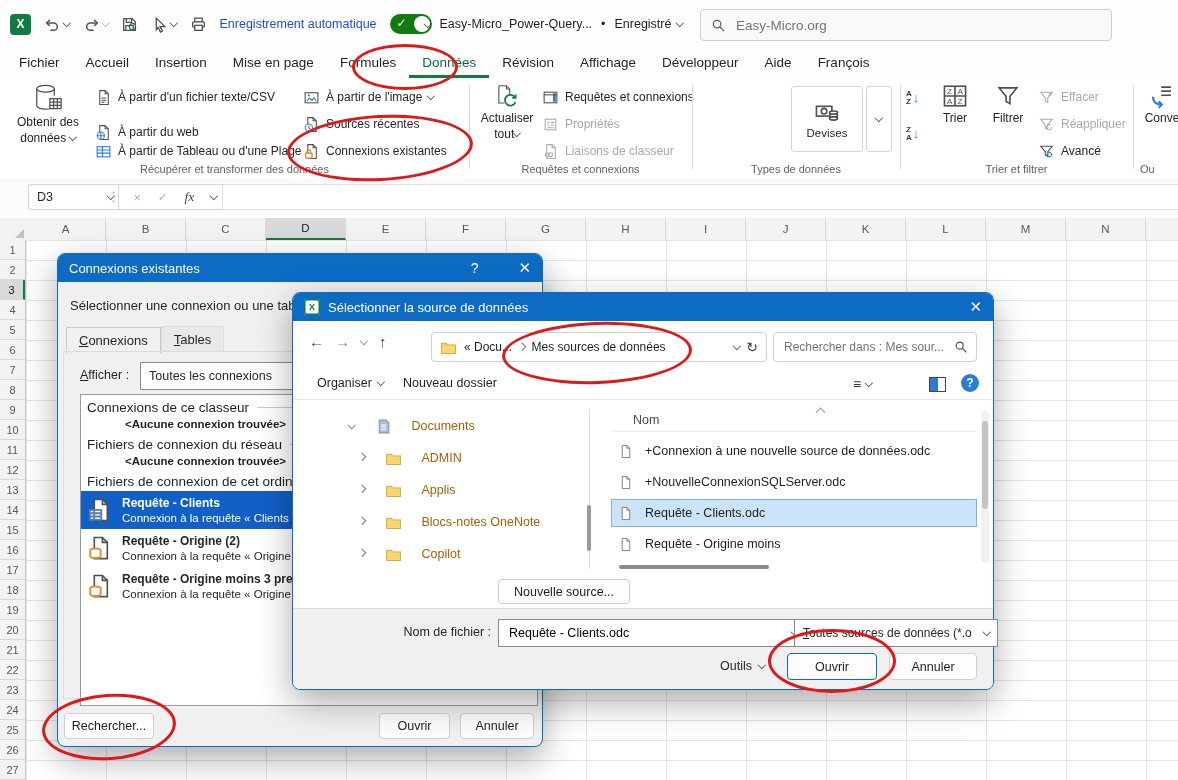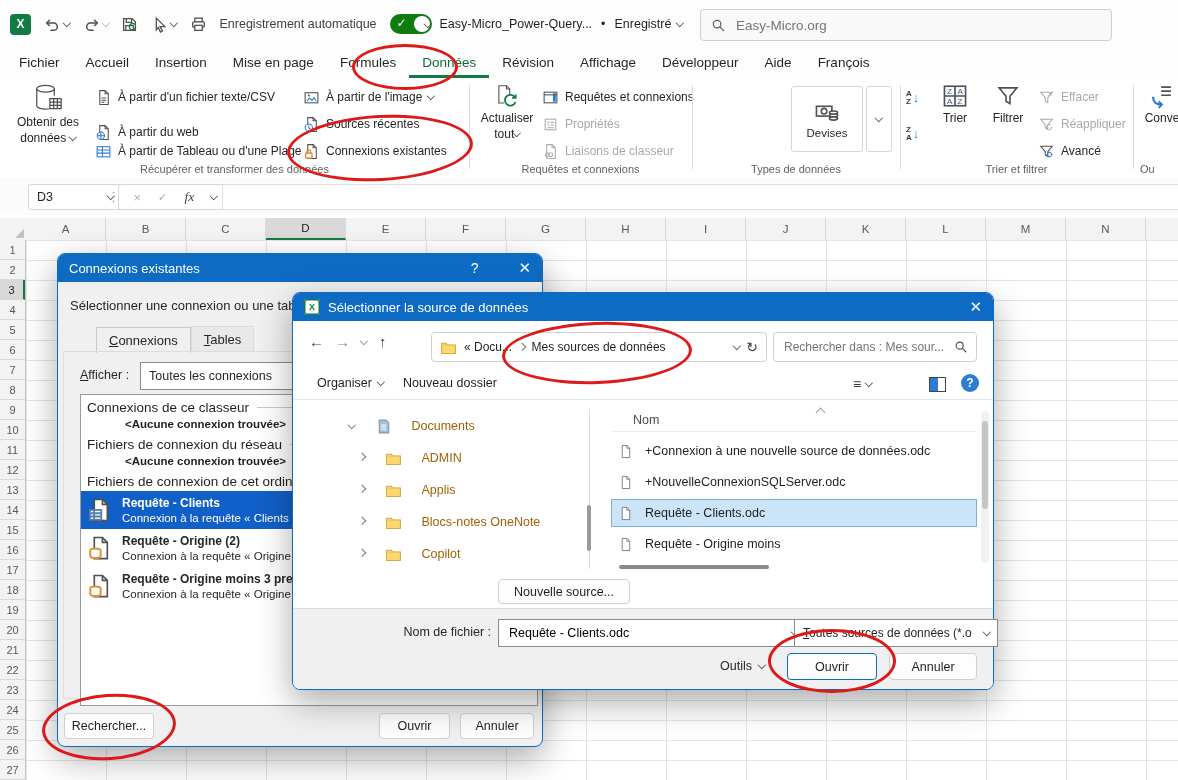--- a/index.html
+++ b/index.html
@@ -69,21 +69,21 @@
   .cells{position:absolute;left:26px;top:25px;right:0;bottom:0;background-color:#fff;
     background-image:linear-gradient(to right,#e4e4e4 1px,transparent 1px),linear-gradient(to bottom,#e4e4e4 1px,transparent 1px);
     background-size:80px 100%,100% 20px;}
   
   .dlg{box-shadow:0 12px 34px rgba(0,0,0,.33);border-radius:8px;}
   .dtb{height:28px;display:flex;align-items:center;color:#fff;font-size:13px;padding:0 11px;gap:8px;
        background:#0d6bc4;border-radius:7px 7px 0 0;}
   .dtb .x{margin-left:14px;font-size:15px;}
   .dlg1{position:absolute;left:57px;top:253px;width:484px;height:492px;background:#f0f0f0;border:1px solid #0d6bc4;z-index:10;}
   .dlg1 .panel{position:absolute;left:5px;top:97px;right:5px;bottom:47px;border:1px solid #dcdcdc;}
-  .tabs{position:absolute;left:8px;top:72px;display:flex;font-size:13px;margin-left:30px;}
+  .tabs{position:absolute;left:8px;top:72px;display:flex;font-size:13px;}
   .tab{padding:5px 12px;border:1px solid #dcdcdc;border-bottom:none;background:#e9e9e9;color:#262626;}
   .tab.active{background:#f0f0f0;position:relative;top:1px;border-color:#c9c9c9;}
   .drop{background:#fff;border:1px solid #8a8a8a;display:flex;align-items:center;padding:0 8px;font-size:12.5px;}
   .connlist{position:absolute;left:16px;top:42px;width:456px;height:310px;background:#fff;border:1px solid #9a9a9a;overflow:hidden;}
   .sec{display:flex;align-items:center;gap:8px;font-size:13.5px;color:#1f1f1f;padding:5px 8px 2px 6px;}
   .sec .line{flex:1;height:1px;background:#c9c9c9;}
   .empty{font-weight:bold;font-size:11.5px;color:#1f1f1f;padding:1px 0 2px 44px;}
   .citem{display:flex;gap:9px;padding:4px 6px;align-items:center;}
   .citem .nm{font-weight:bold;font-size:12px;}
   .citem .dsc{font-size:11.5px;margin-top:2px;}
@@ -278,21 +278,21 @@
           <svg class="i16">
             <use href="#cursor"></use>
           </svg>
           <span class="cd sm"></span>
         </span>
       <span class="qic">
           <svg class="i16">
             <use href="#print"></use>
           </svg>
         </span>
-      <span style="font-size:12.5px;color:#404040;">Enregistrement automatique</span>
+      <span style="font-size:12.5px;color:#1d4ed8;">Enregistrement automatique</span>
       <span class="toggle">
           <span class="chk">✓</span>
           <span class="knob"></span>
         </span>
     </div>
     <div class="fname-grp">
       <span class="cd sm" style="margin-top:0"></span>
       <span>Easy-Micro_Power-Query...</span>
       <span>•</span>
       <span class="flex" style="gap:6px">

